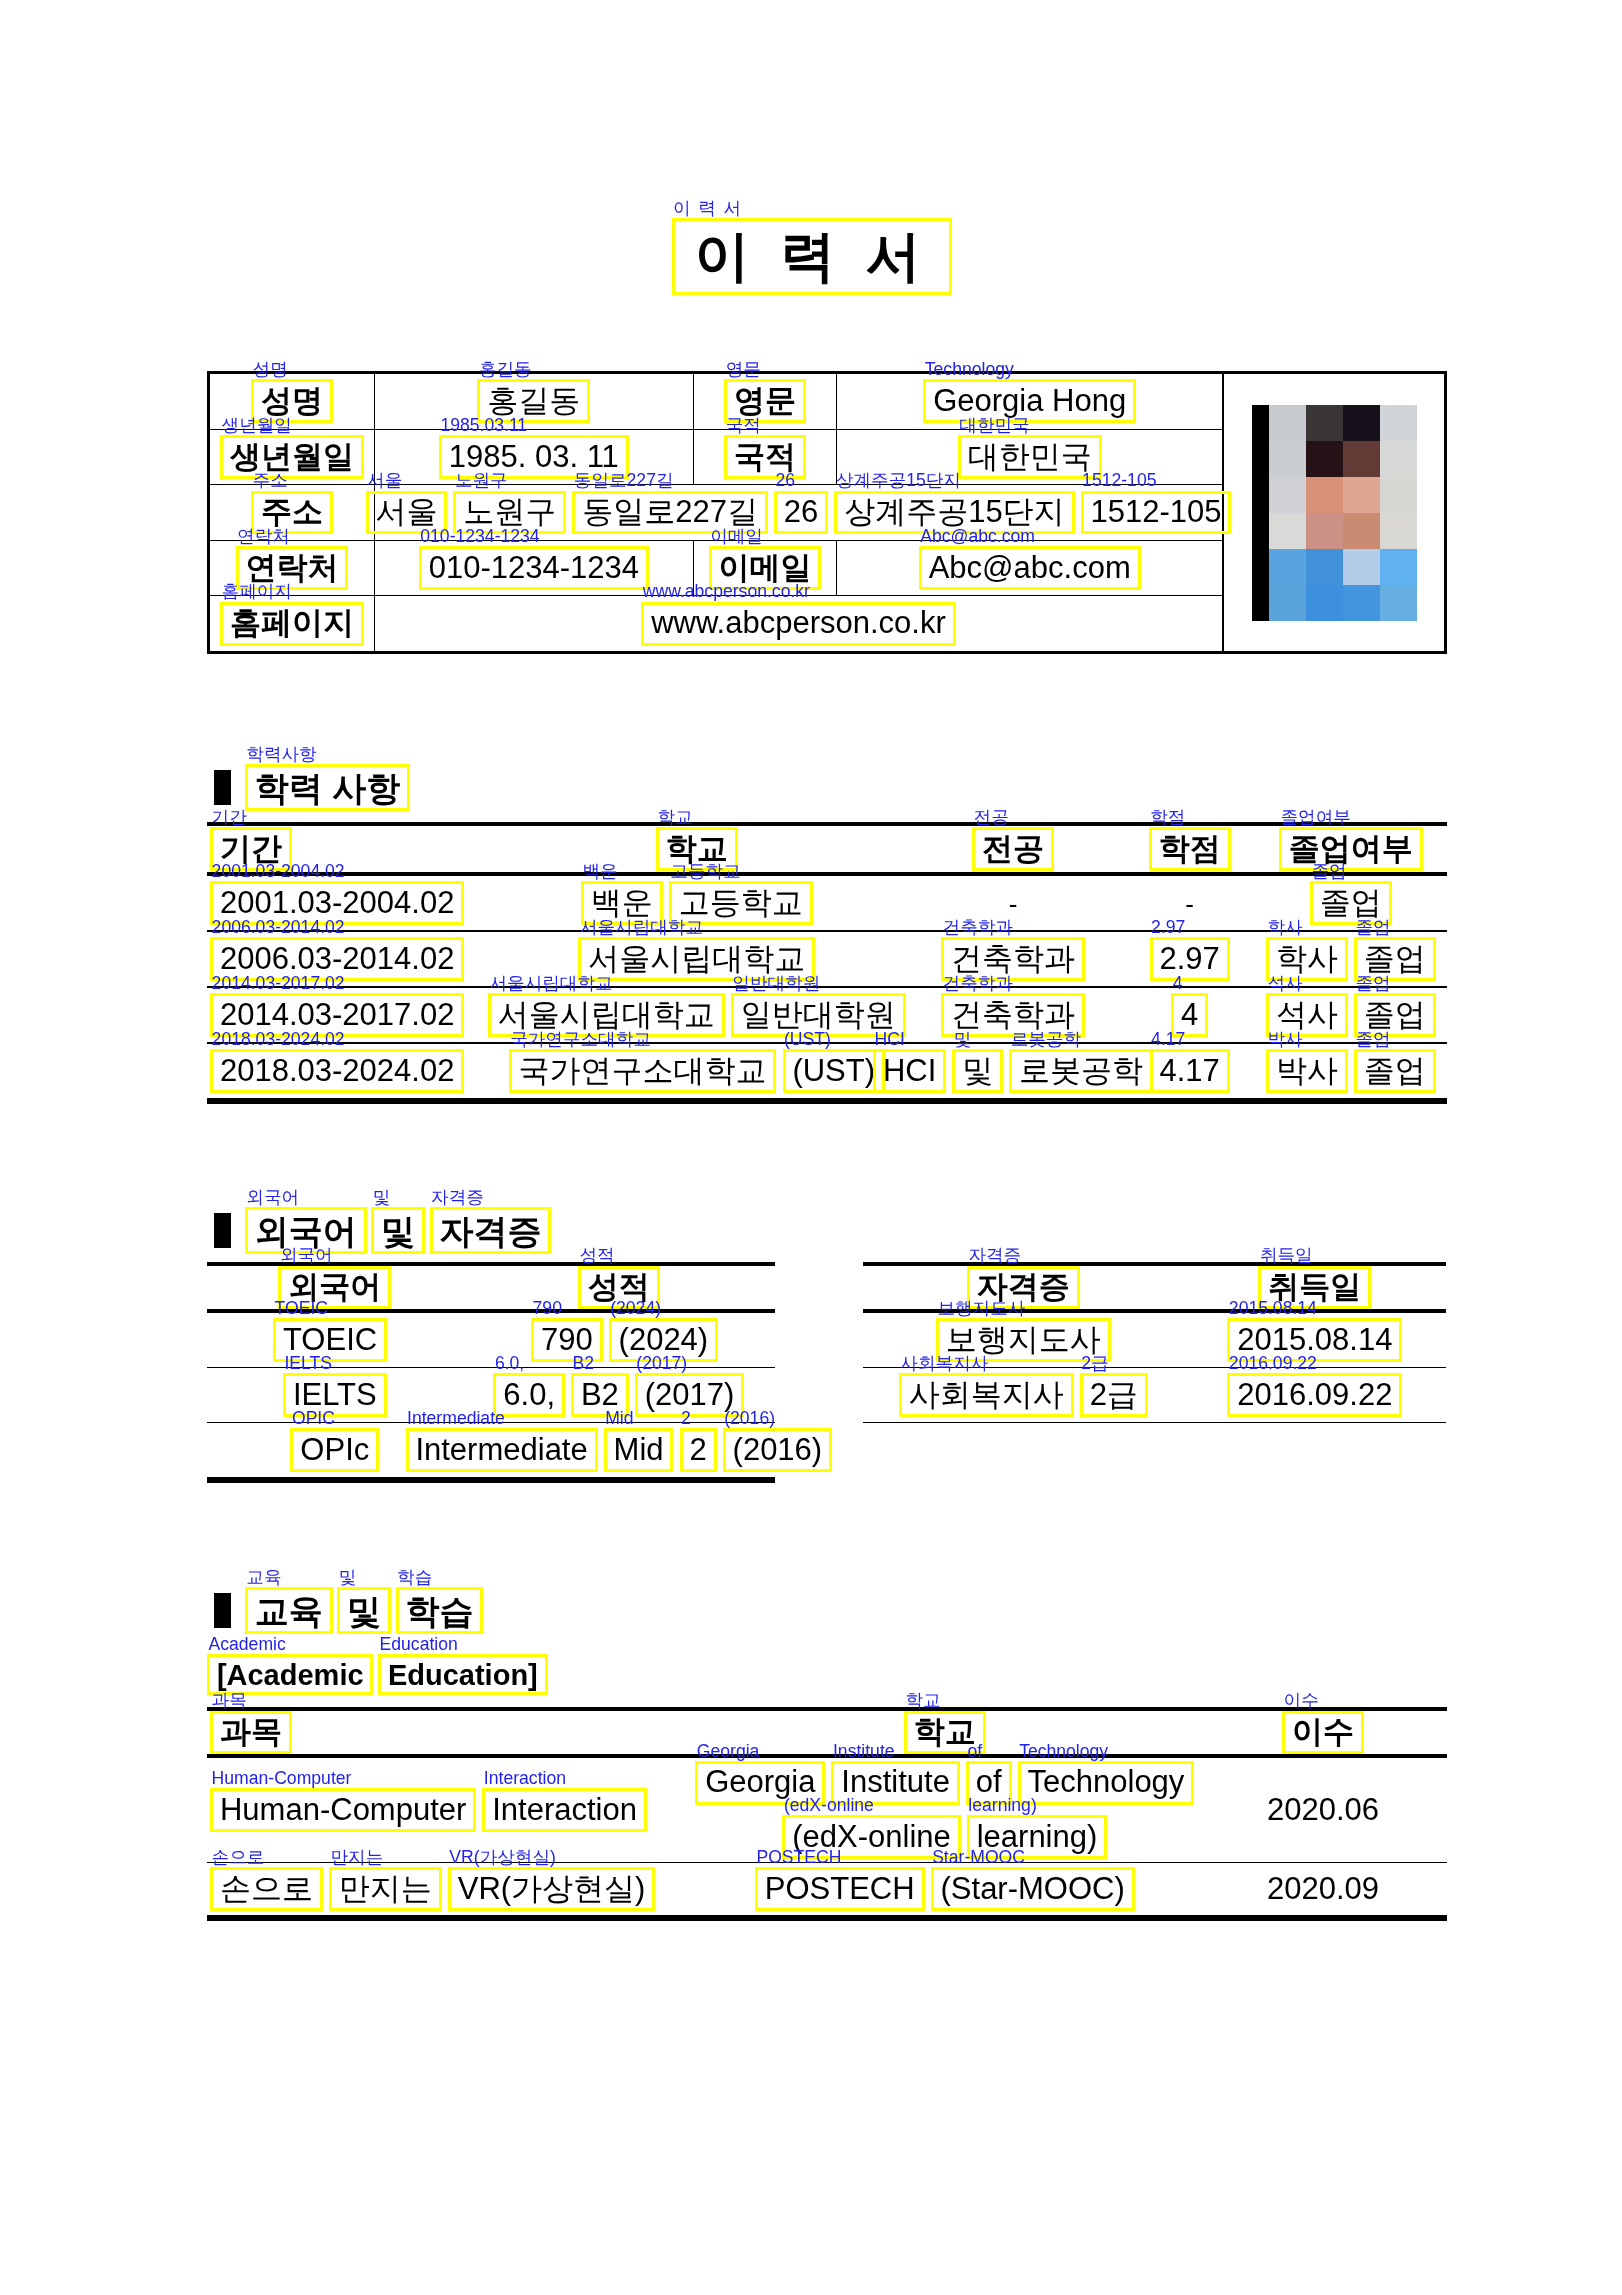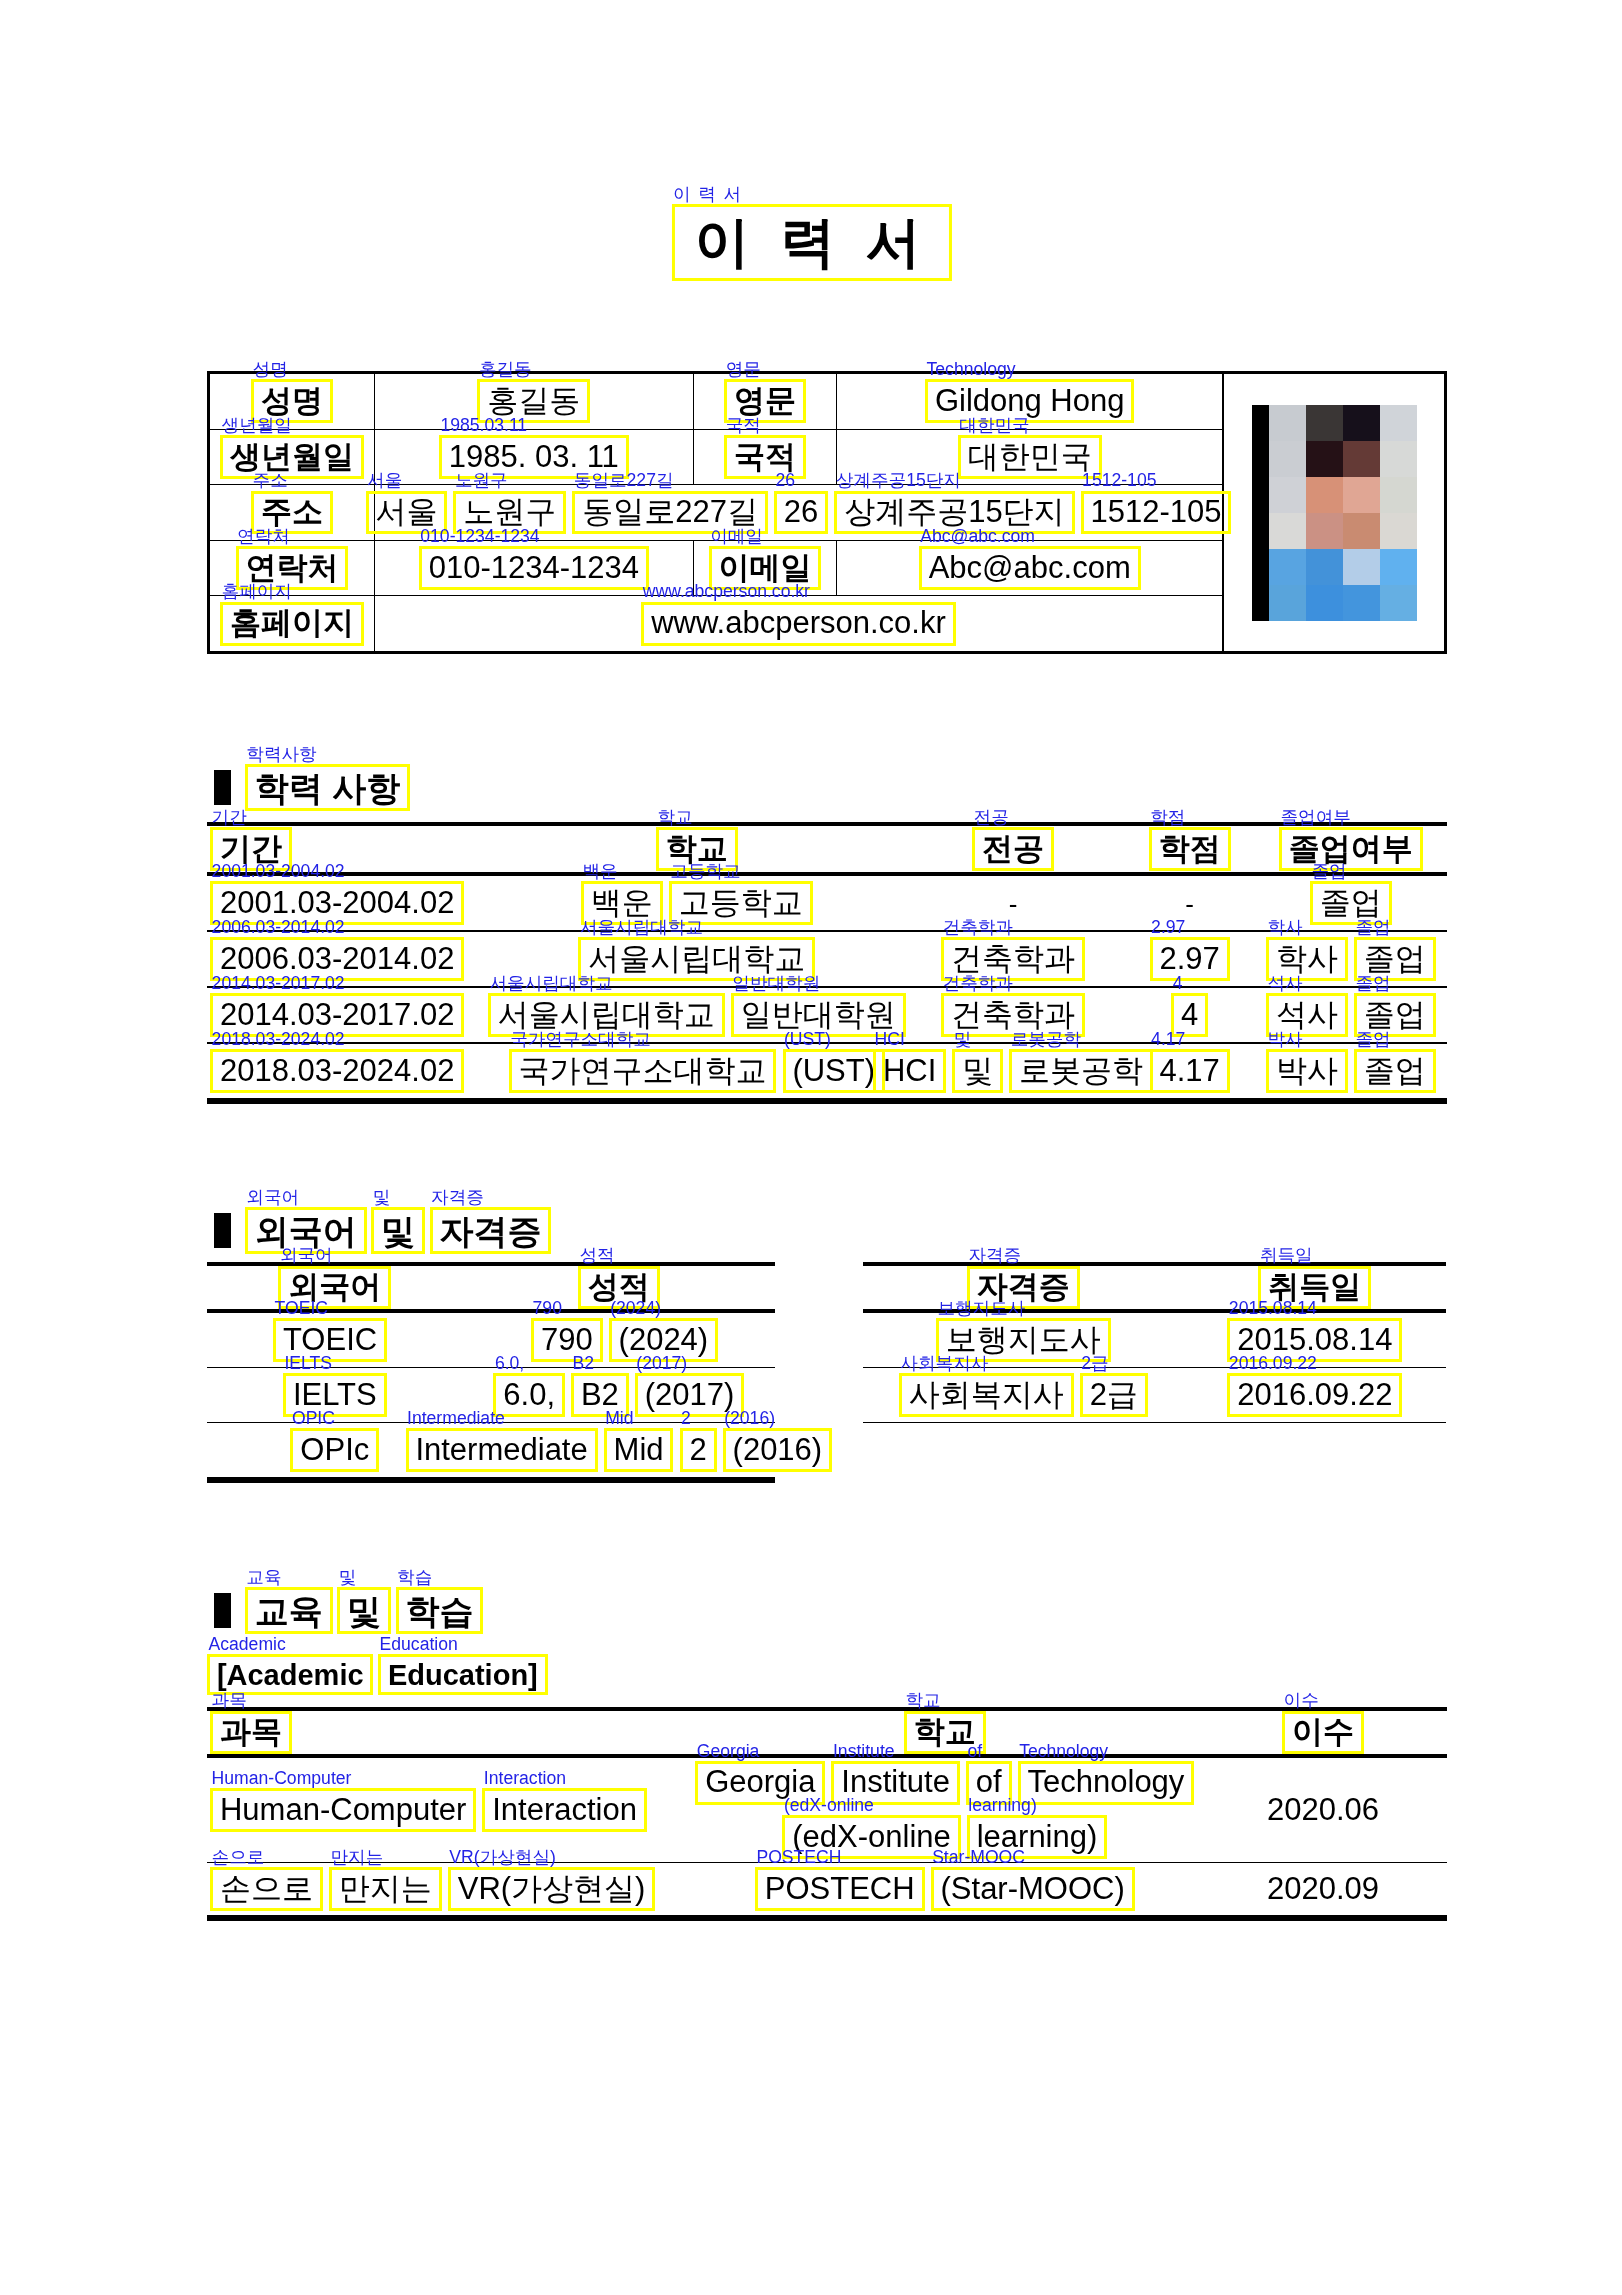--- a/index.html
+++ b/index.html
@@ -11,21 +11,21 @@
   
   .tok{position:relative;display:inline-block;vertical-align:middle;}
   .tok .ocr{
     position:absolute;left:1.5px;bottom:calc(100% + 0.8px);
     font-size:17.6px;font-weight:500;color:#2323e6;white-space:nowrap;line-height:1;
   }
   .boxed{display:inline-block;border:3.8px solid #ffff00;padding:1.5px 6.9px;line-height:1.12;white-space:nowrap;}
   .plain{display:inline-block;padding:1.5px 3.1px;line-height:1.12;white-space:nowrap;}
   .line{display:flex;align-items:center;gap:6.1px;}
   
-  .title-wrap{position:absolute;top:204px;left:50%;transform:translateX(-50%);font-size:55px;font-weight:700;letter-spacing:7.7px;}
+  .title-wrap{position:absolute;top:218px;left:50%;transform:translateX(-50%);font-size:55px;font-weight:700;letter-spacing:7.7px;}
   .title-wrap .boxed{padding:4.6px 20px;}
   
   .p-table{position:absolute;top:371px;left:207px;width:1240px;height:283px;
     border:3.8px solid #000;box-sizing:border-box;display:flex;font-size:31px;}
   .p-left{flex:1;display:flex;flex-direction:column;}
   .p-row{flex:1;display:flex;}
   .p-row + .p-row{border-top:1.5px solid #000;}
   .p-cell{display:flex;justify-content:center;align-items:center;box-sizing:border-box;gap:7.7px;}
   .p-cell + .p-cell{border-left:1.5px solid #000;}
   .p-label{font-weight:700;}
@@ -67,21 +67,21 @@
               <span class="tok"><span class="ocr">홍길동</span><span class="boxed">홍길동</span></span>
             </span>
           </div>
           <div class="p-cell p-label" style="width: 14.2%;">
             <span class="line">
               <span class="tok"><span class="ocr">영문</span><span class="boxed">영문</span></span>
             </span>
           </div>
           <div class="p-cell p-value" style="width: 38.1%;">
             <span class="line">
-              <span class="tok"><span class="ocr">Technology</span><span class="boxed">Gildong Hong</span></span>
+              <span class="tok"><span class="ocr">Technology</span><span class="boxed">Georgia Hong</span></span>
             </span>
           </div>
         </div>
         <div class="p-row">
           <div class="p-cell p-label" style="width: 16.2%;">
             <span class="line">
               <span class="tok"><span class="ocr">생년월일</span><span class="boxed">생년월일</span></span>
             </span>
           </div>
           <div class="p-cell p-value" style="width: 31.5%;">

